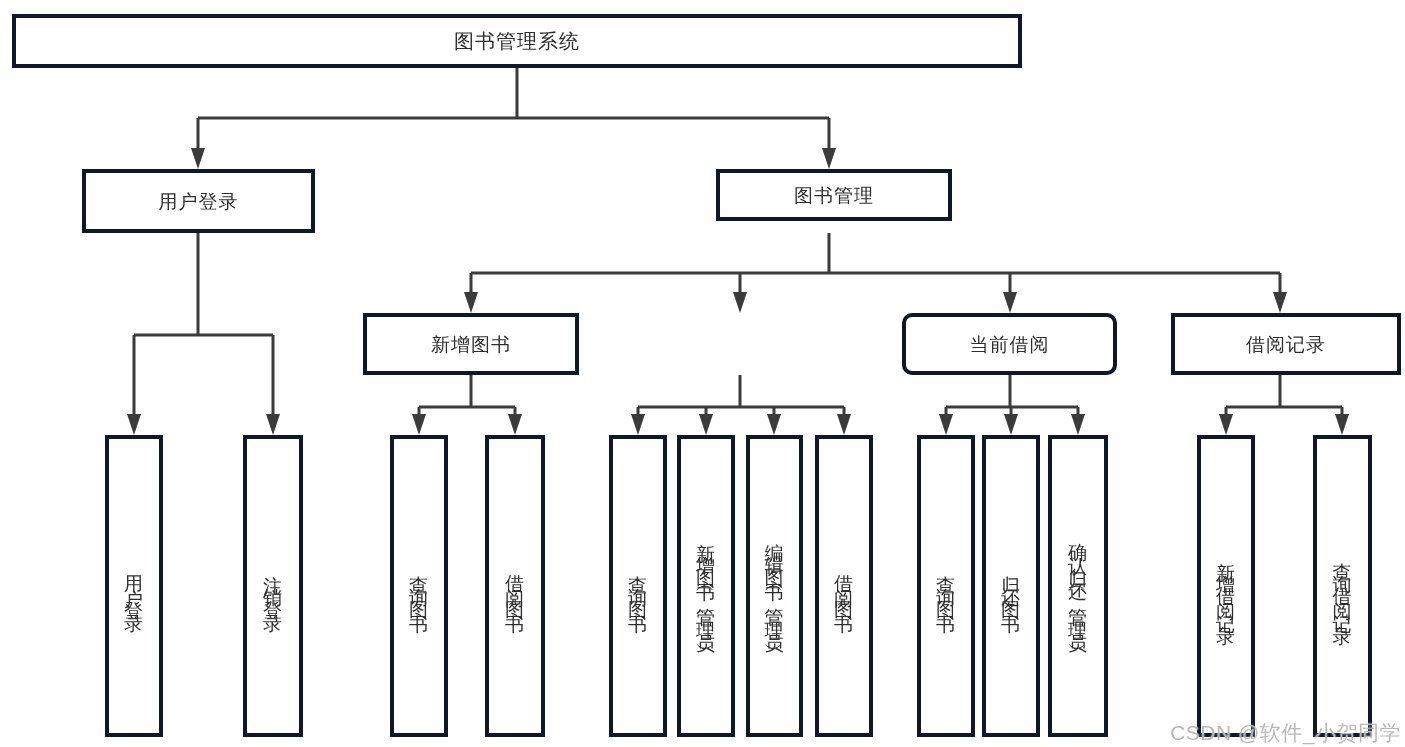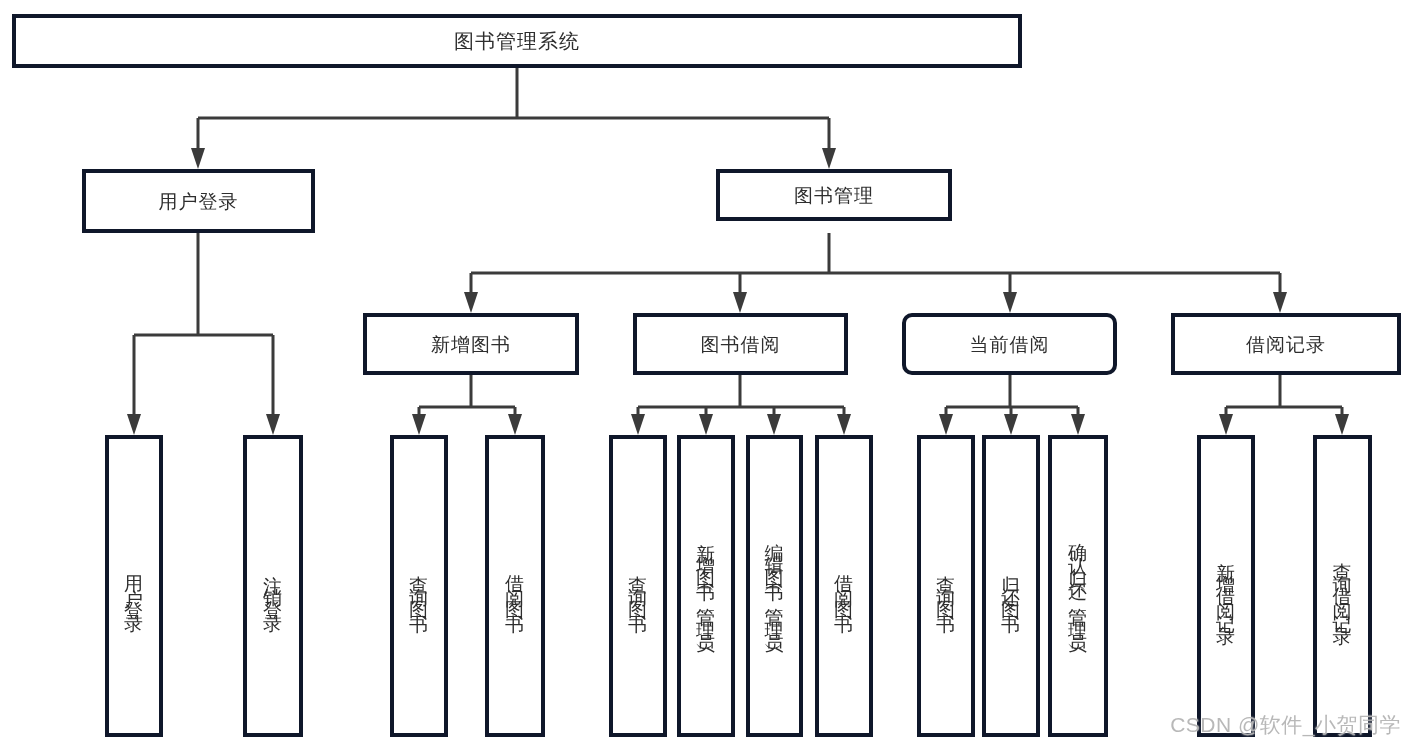--- a/index.html
+++ b/index.html
@@ -35,21 +35,21 @@
   .vbox {
     writing-mode: vertical-rl;
     text-orientation: mixed;
     letter-spacing: 13px;
     font-size: 19px;
     padding: 4px 0;
   }
   .watermark {
     position: absolute;
     right: 4px;
-    bottom: 8px;
+    bottom: 0;
     z-index: 3;
     font-size: 21px;
     letter-spacing: 0.5px;
     color: rgba(178, 178, 178, 0.92);
     text-shadow: 0 0 2px #ffffff;
     white-space: nowrap;
   }
 </style>
 </head>
 <body>
@@ -91,21 +91,20 @@
     <polygon points="1219,414 1233,414 1226,435" fill="#3b3b3b"></polygon>
     <polygon points="1335,414 1349,414 1342,435" fill="#3b3b3b"></polygon>
   </svg>
 
   <div class="box root-box" style="left:12px; top:14px; width:1010px; height:54px;">图书管理系统</div>
 
   <div class="box" style="left:82px; top:169px; width:233px; height:64px;">用户登录</div>
   <div class="box" style="left:716px; top:169px; width:236px; height:52px;">图书管理</div>
 
   <div class="box" style="left:363px; top:313px; width:216px; height:62px;">新增图书</div>
-  <div class="box" style="left:633px; top:313px; width:215px; height:62px;">图书借阅</div>
   <div class="box" style="left:902px; top:313px; width:215px; height:62px;border-radius:10px;">当前借阅</div>
   <div class="box" style="left:1171px; top:313px; width:230px; height:62px;">借阅记录</div>
 
   <div class="box vbox" style="left:105px; top:435px; width:58px; height:302px;">用户登录</div>
   <div class="box vbox" style="left:243px; top:435px; width:60px; height:302px;">注销登录</div>
 
   <div class="box vbox" style="left:390px; top:435px; width:58px; height:302px;">查询图书</div>
   <div class="box vbox" style="left:485px; top:435px; width:60px; height:302px;">借阅图书</div>
 
   <div class="box vbox" style="left:609px; top:435px; width:58px; height:302px;">查询图书</div>

